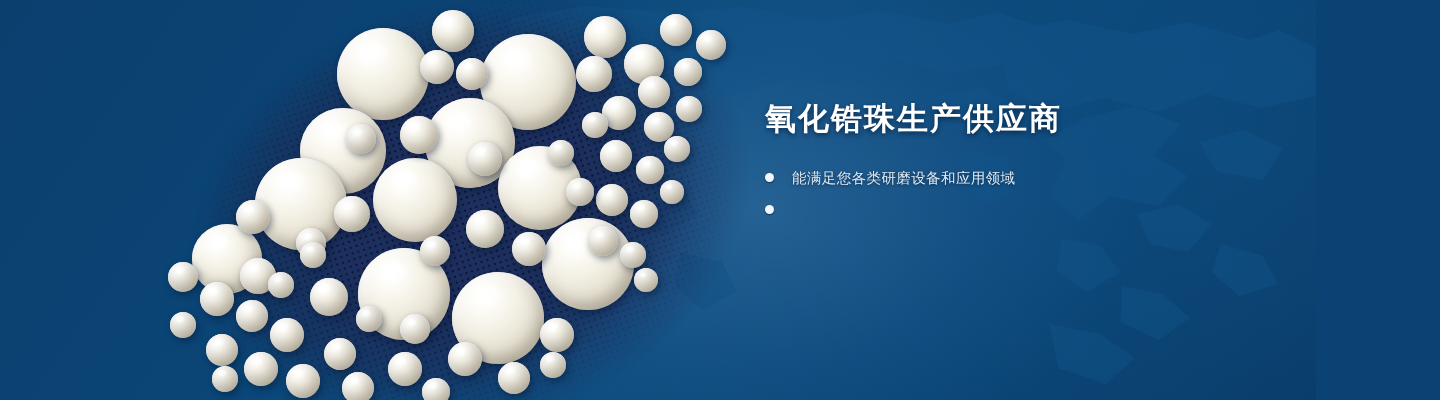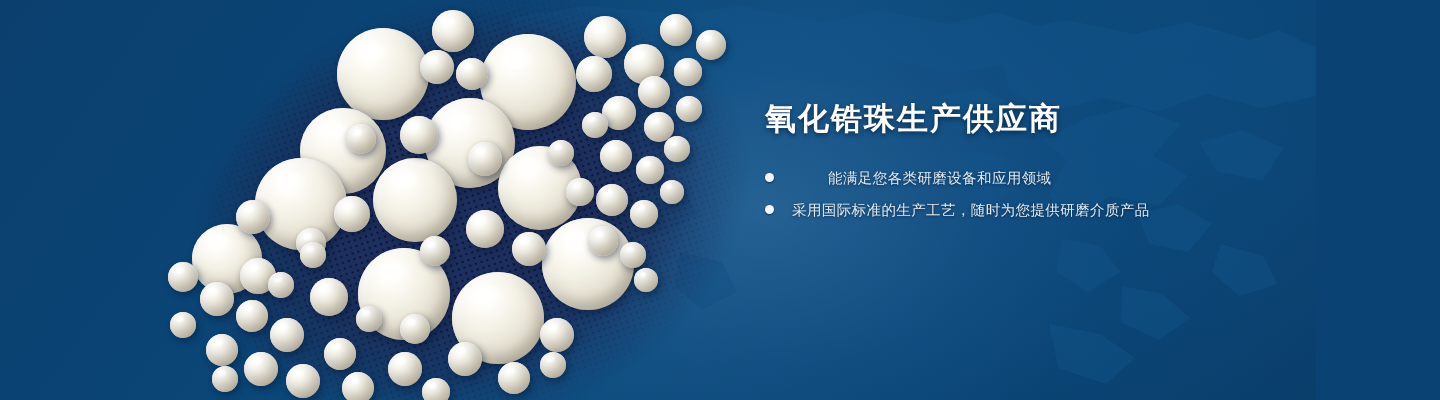--- a/index.html
+++ b/index.html
@@ -68,21 +68,21 @@
   .bullet-list{list-style:none;margin:0;padding:0;}
   .bullet-row{position:relative;padding-left:27px;margin-bottom:9px;}
   .bullet-dot{
     position:absolute;left:0;top:6px;width:9px;height:9px;border-radius:50%;
     background:#f2f6fa;box-shadow:0 1px 2px rgba(0,0,0,.45);
   }
   .bullet-text{
     font-size:14.5px;line-height:1.62;color:#e2ebf3;letter-spacing:.4px;
     text-shadow:0 1px 3px rgba(2,18,40,.6);
   }
-  .bullet-text .l2{display:block;margin-left:36px;}
+  .bullet-text .l2{display:block;}
 </style>
 </head>
 <body>
 
 <div id="banner">
 
   <div class="worldmap">
     <svg viewBox="0 0 1440 400" preserveAspectRatio="none" aria-hidden="true">
       <g fill="#13558a" opacity="0.85">
         <path d="M560 18 L640 6 L742 14 L812 6 L900 22 L960 10 L1040 24 L1090 12 L1150 30 L1120 62 L1040 74 L980 60 L930 86 L860 78 L800 96 L742 80 L690 96 L640 78 L596 92 L552 64 Z"></path>
@@ -187,18 +187,17 @@
   <div id="copy">
     <h1 id="headline">氧化锆珠生产供应商</h1>
 
     <ul class="bullet-list">
       <li class="bullet-row">
         <span class="bullet-dot"></span>
         <span class="bullet-text"><span class="l2">能满足您各类研磨设备和应用领域</span></span>
       </li>
       <li class="bullet-row">
         <span class="bullet-dot"></span>
-        <span class="bullet-text">采用国际标准的生产工艺，随时为您提供研磨介质产品</span>
       </li>
     </ul>
   </div>
 
 </div>
 
 </body></html>

